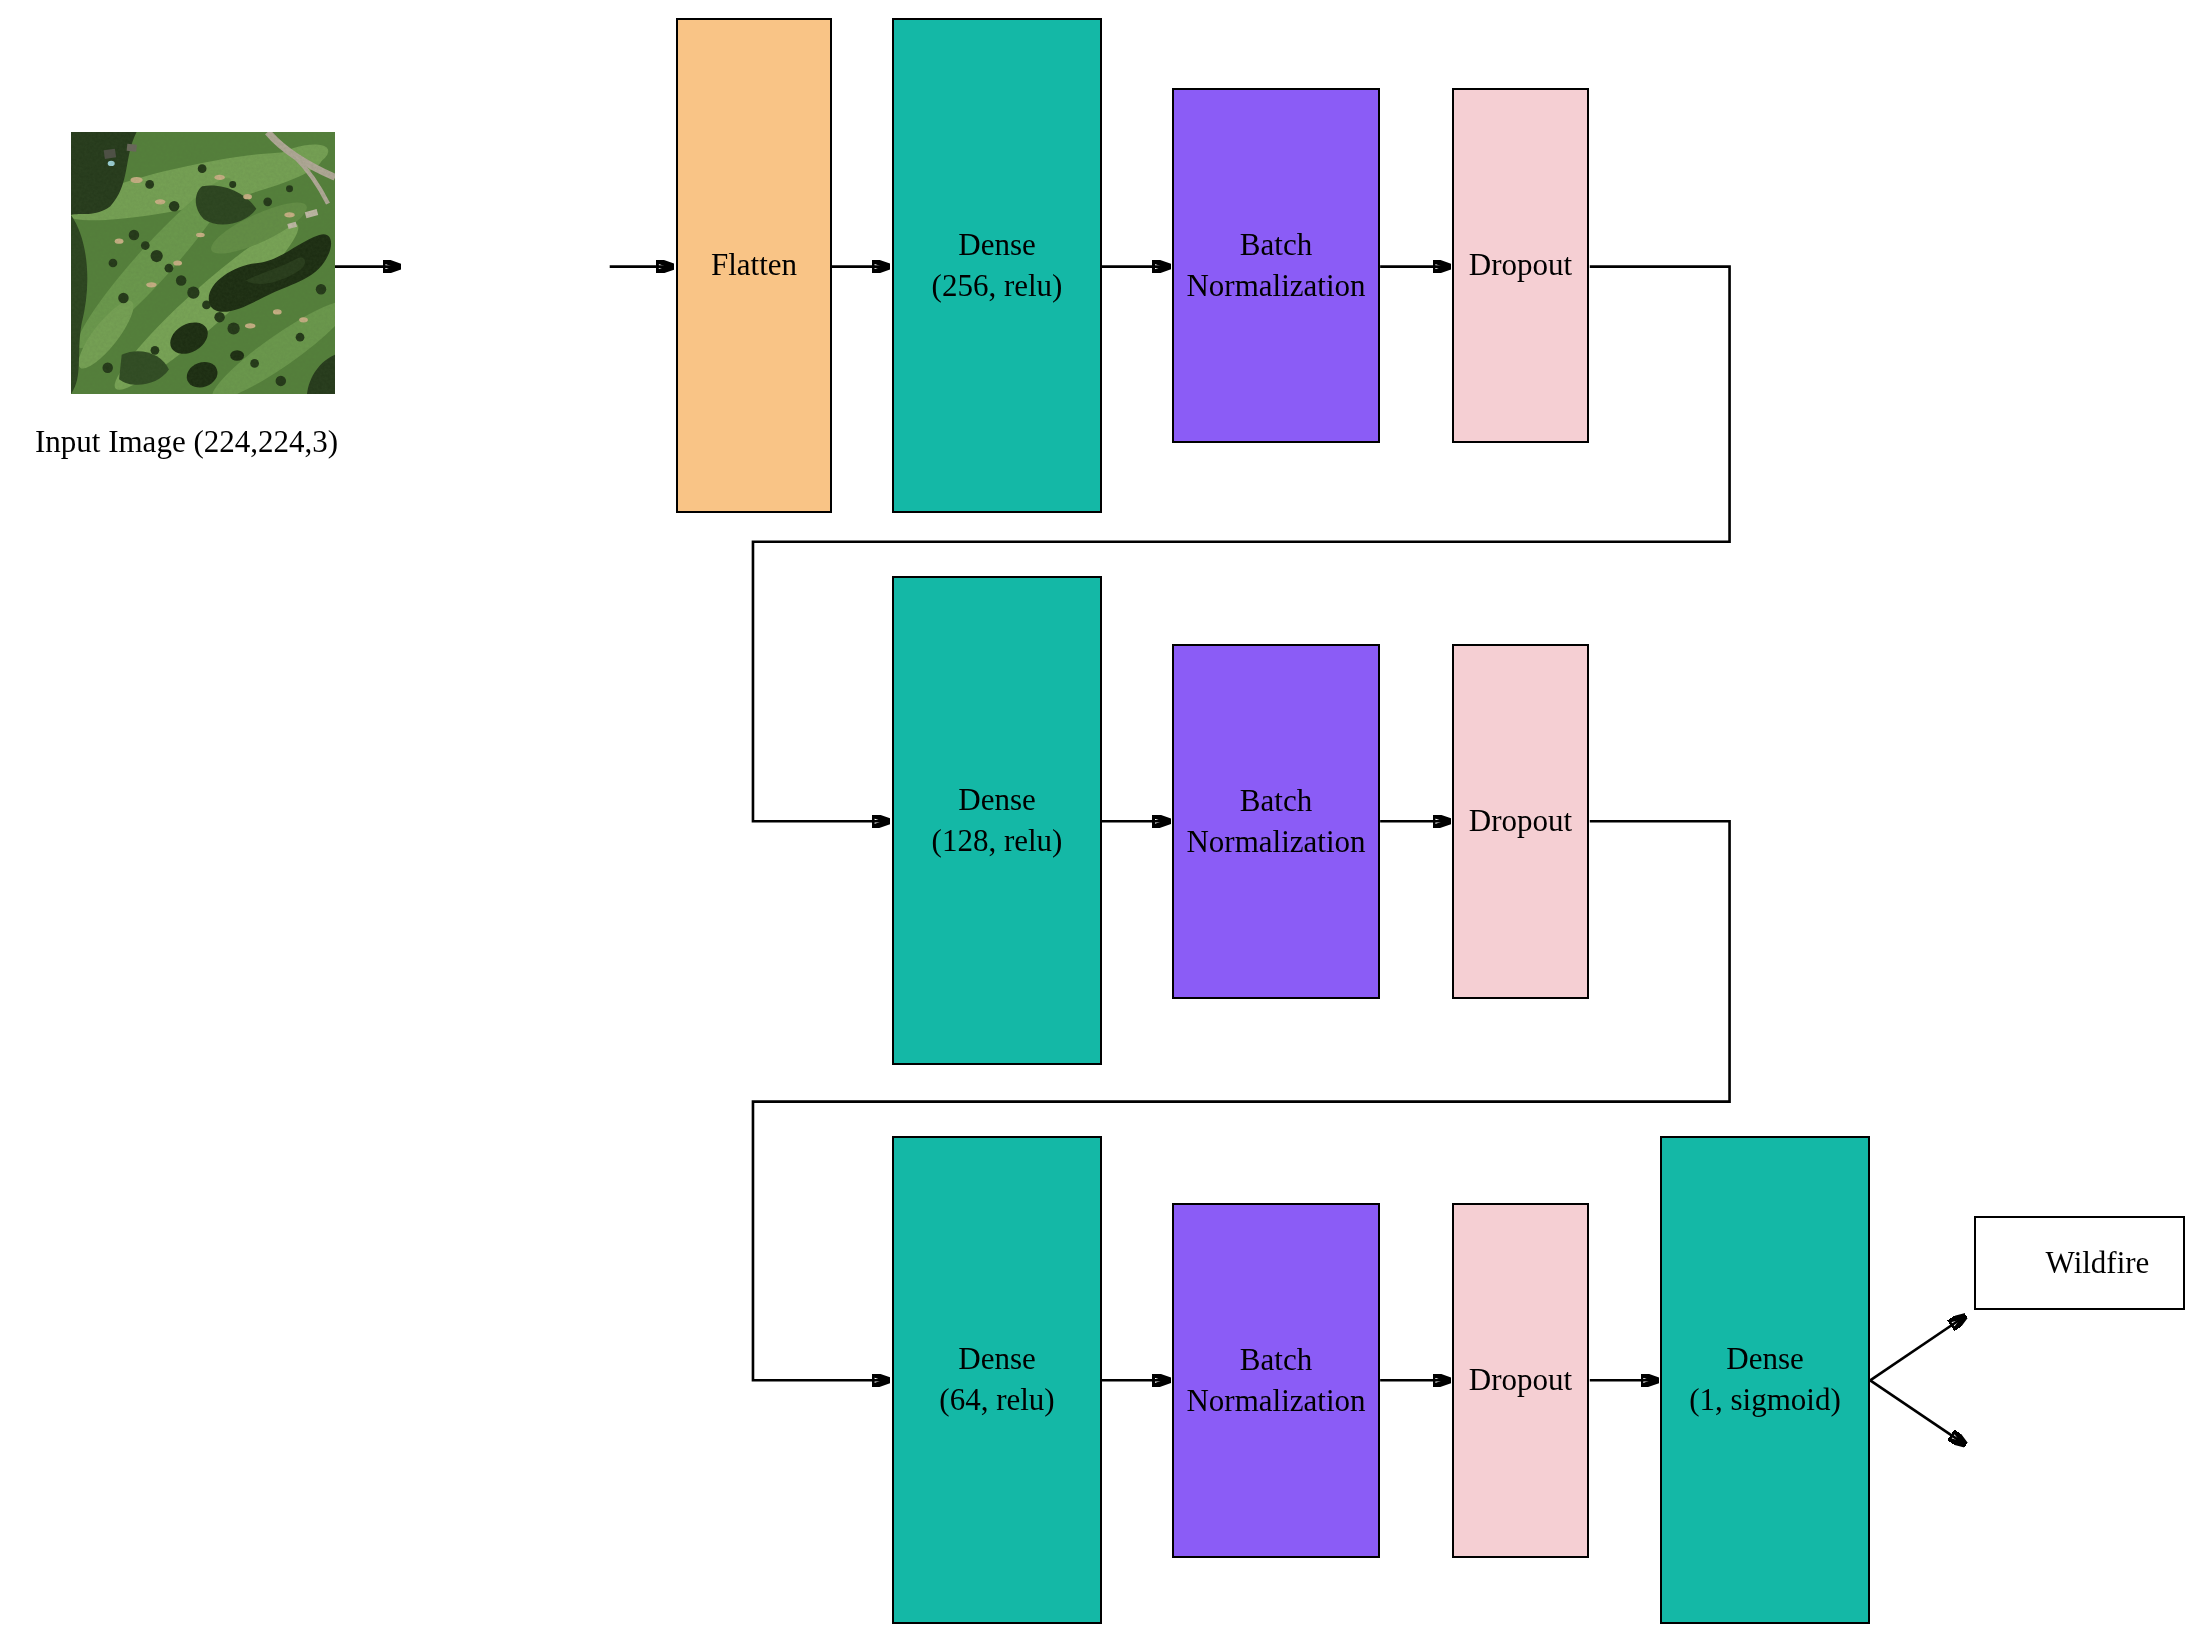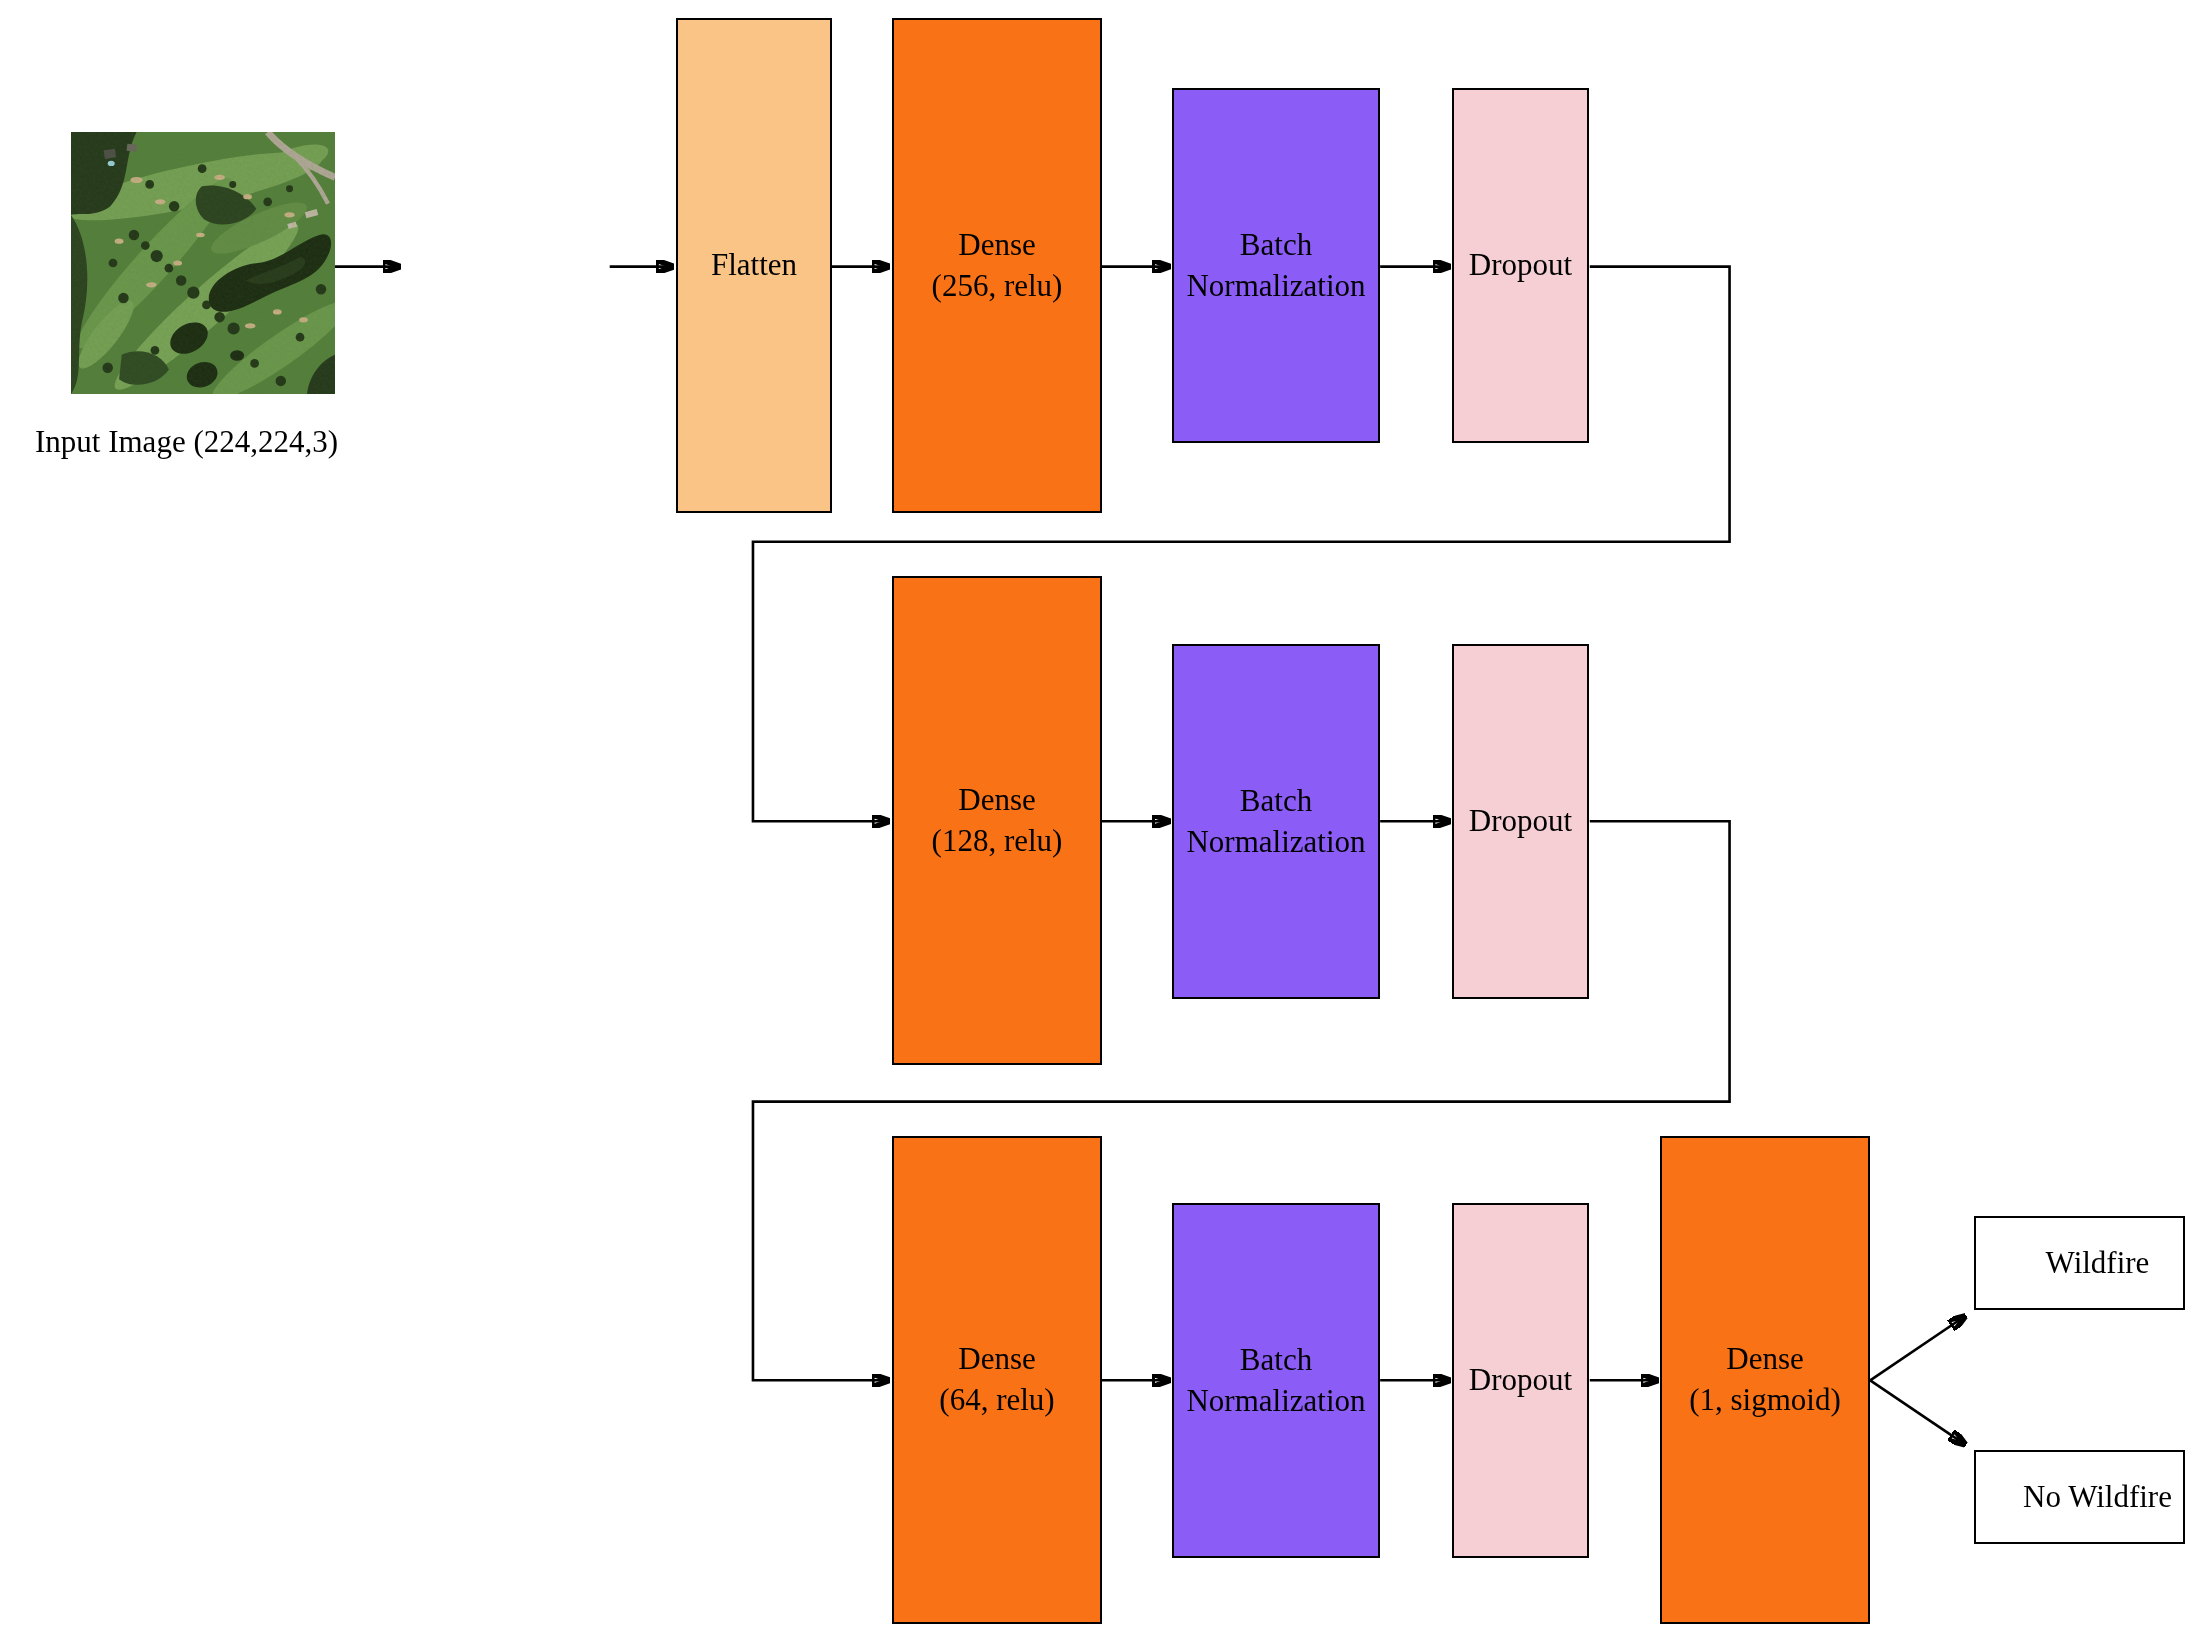--- a/index.html
+++ b/index.html
@@ -18,21 +18,21 @@
     box-sizing:border-box;
     border:2.6px solid #000;
     display:flex;flex-direction:column;
     align-items:center;justify-content:center;
     text-align:center;
     font-size:31px;line-height:1.32;
     white-space:nowrap;
   }
   .c-gray{background:#cbcbcb;}
   .c-orange{background:#f9c486;}
-  .c-purple{background:#f97316;}
+  .c-purple{background:#14b8a6;}
   .c-cream{background:#8b5cf6;}
   .c-pink{background:#f5cfd3;}
   .c-white{background:#ffffff;padding-left:36px;}
 
   #vgg16    {left:403px;  top:18.3px;   width:207px; height:495px;}
   #flatten  {left:676px;  top:18.3px;   width:156px; height:495px;}
   #dense256 {left:892px; top:18.3px;   width:210px; height:495px;}
   #bn1      {left:1172px; top:88px;  width:208px; height:355px;}
   #drop1    {left:1452px; top:88px;  width:137px; height:355px;}
 
@@ -221,18 +221,15 @@
 
   <div class="box c-purple" id="denseout">
     <span>Dense</span>
     <span>(1, sigmoid)</span>
   </div>
 
   <div class="box c-white" id="wildfire">
     <span>Wildfire</span>
   </div>
 
-  <div class="box c-white" id="nowildfire">
-    <span>No Wildfire</span>
-  </div>
 
 </div>
 
 
 </body></html>

